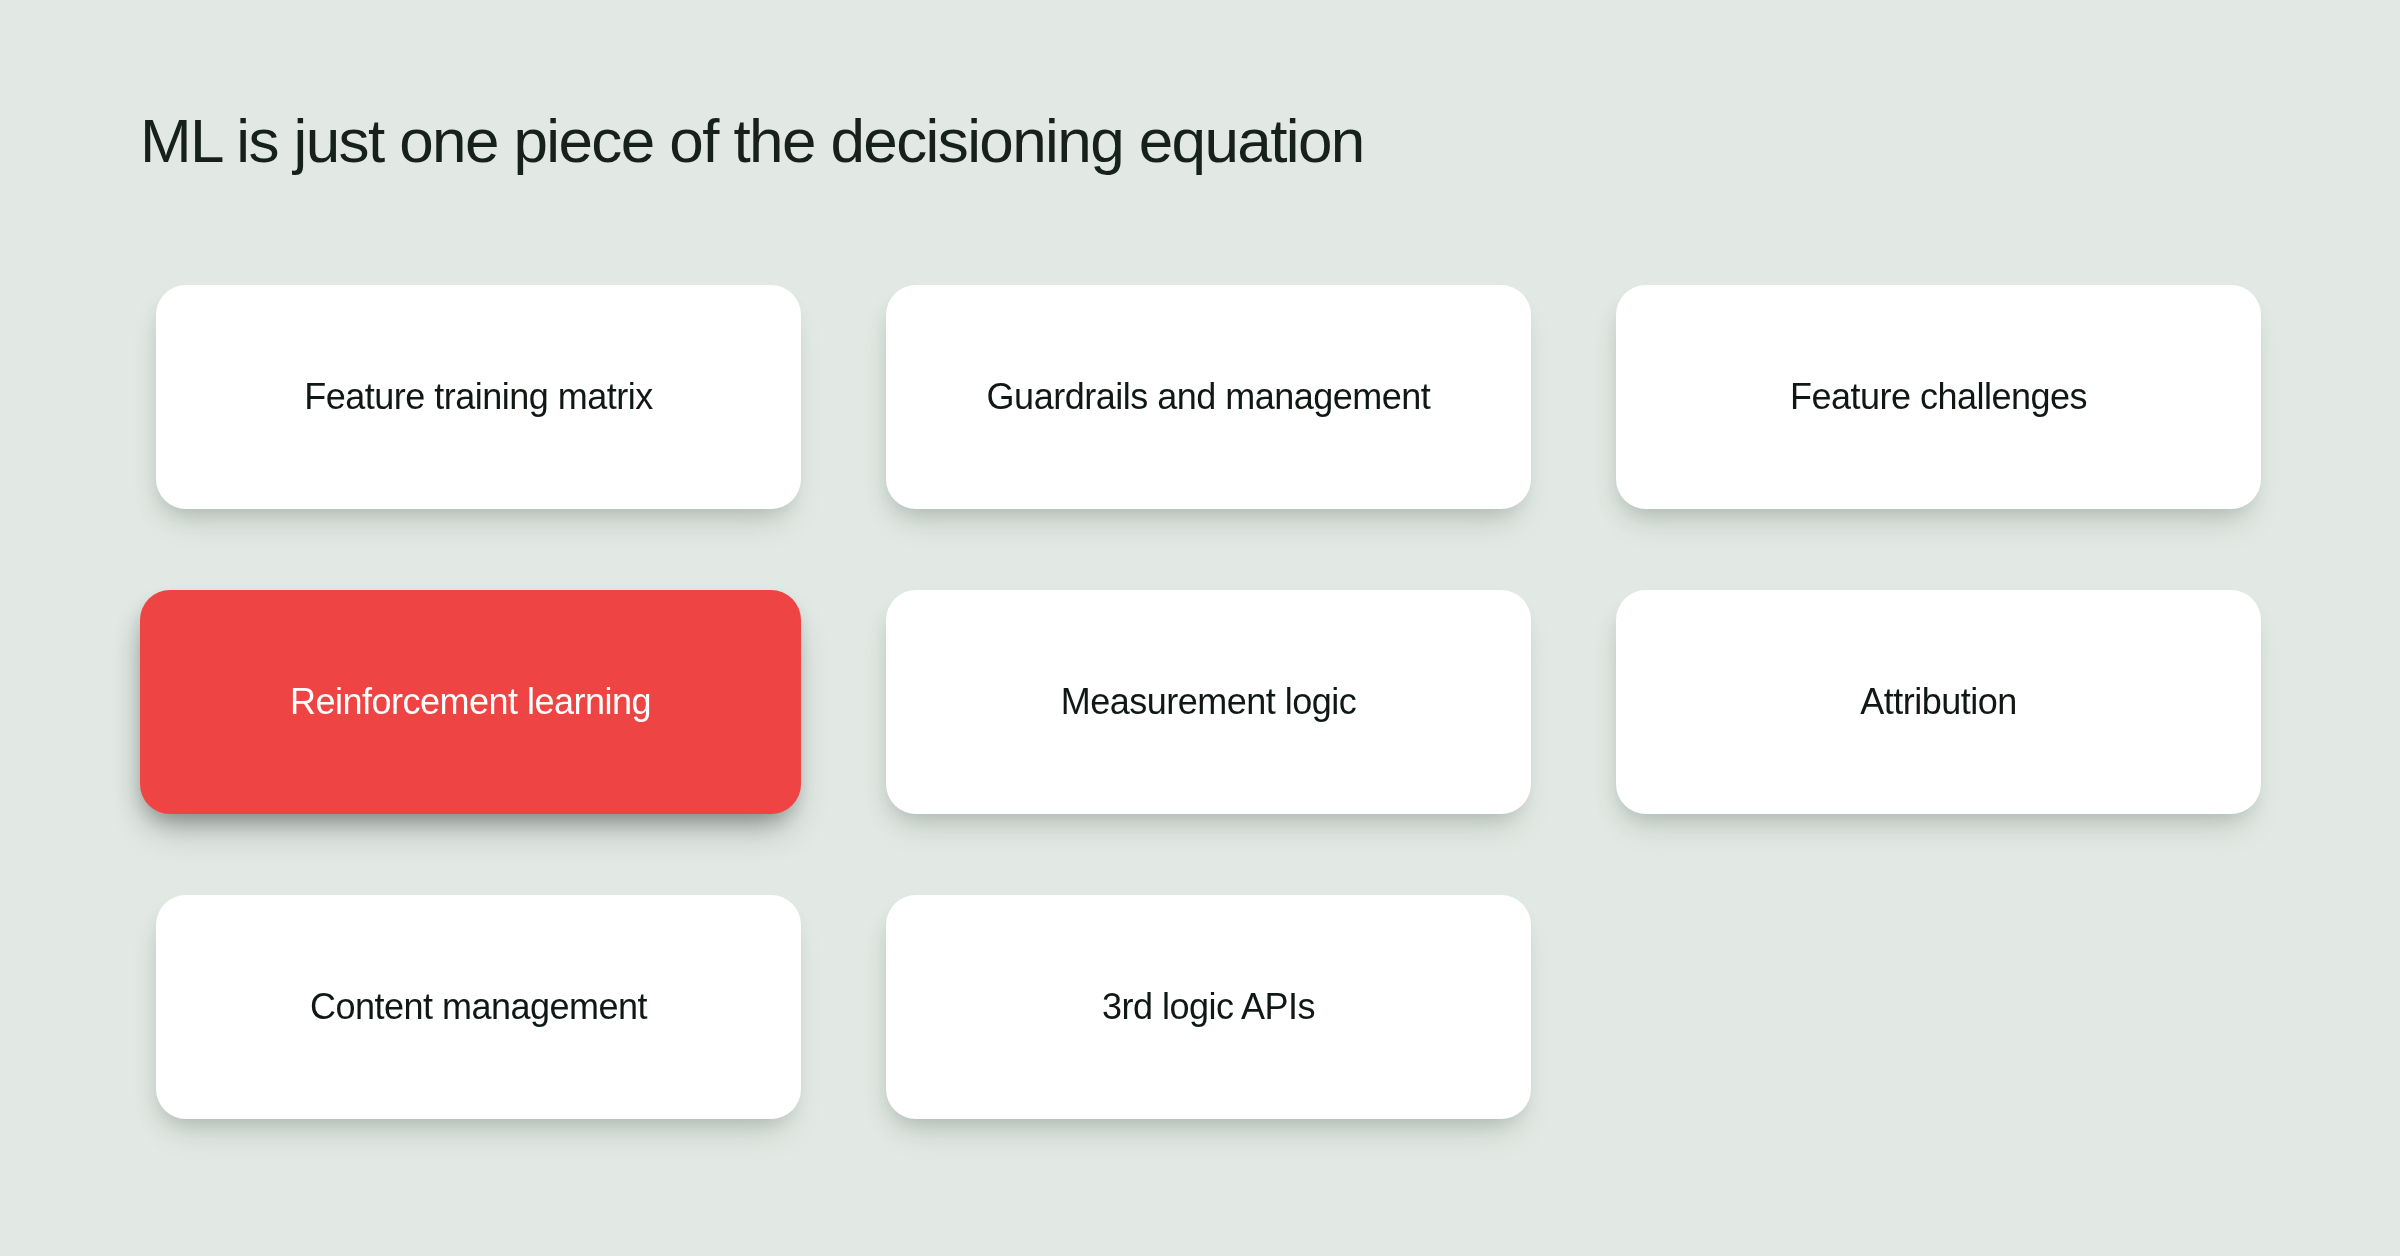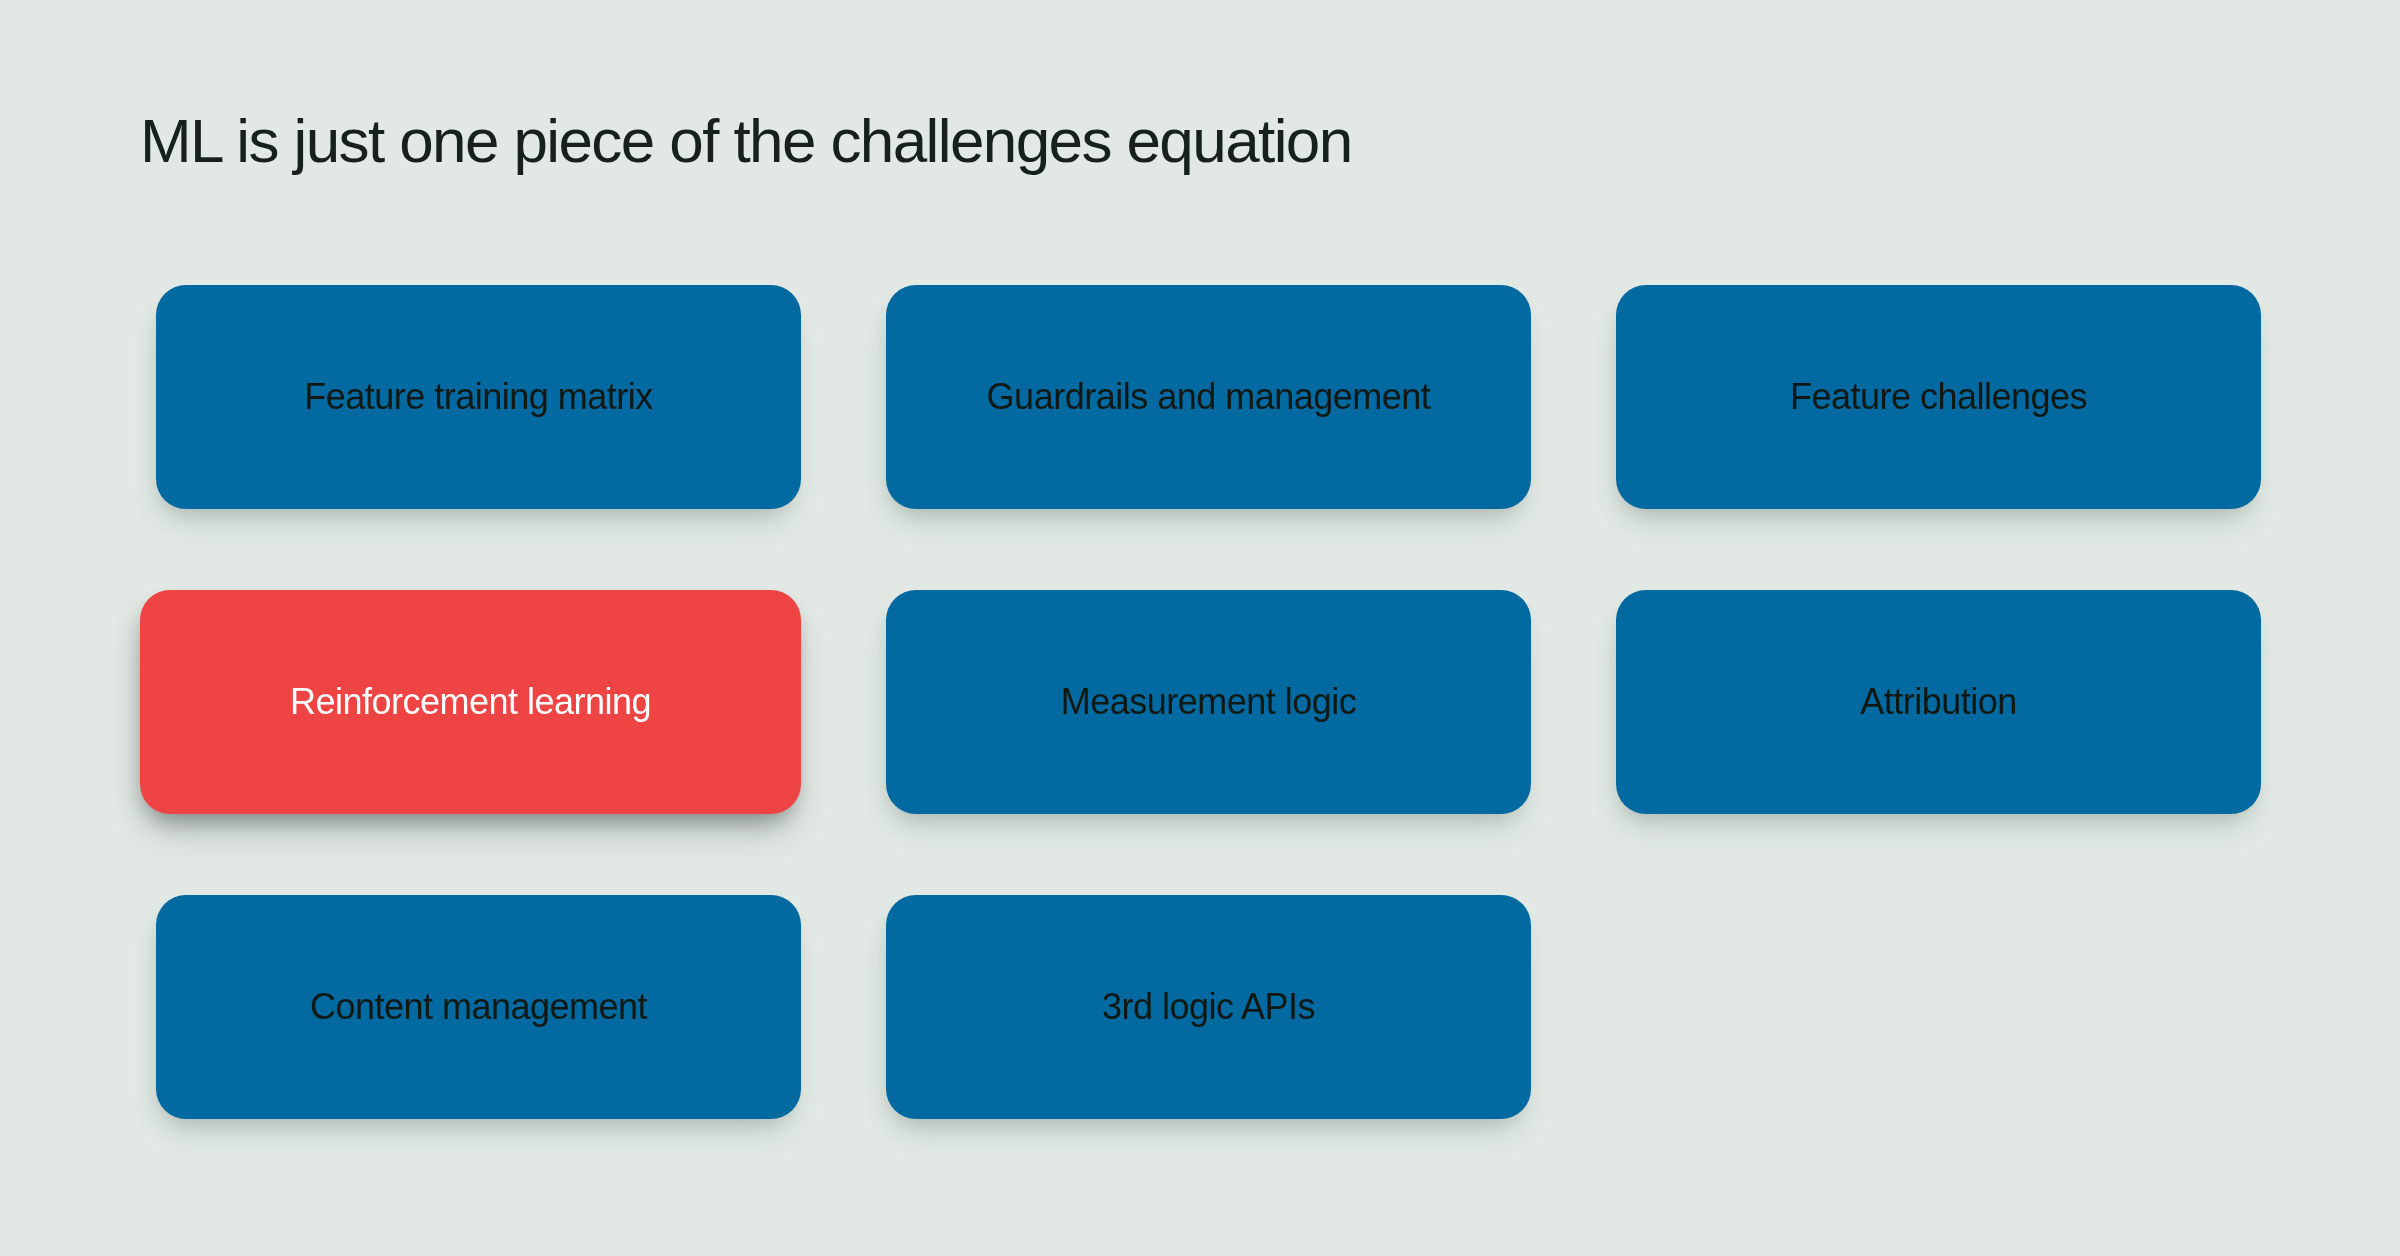--- a/index.html
+++ b/index.html
@@ -56,21 +56,21 @@
     display: flex;
     align-items: center;
     justify-content: center;
     text-align: center;
     padding: 10px 40px;
     position: relative;
     cursor: pointer;
   }
 
   .card.accent {
-    background: #0369a1;
+    background: #ffffff;
     box-shadow:
       0 22px 30px -10px rgba(90, 110, 100, 0.20),
       0 8px 16px -6px rgba(90, 110, 100, 0.14),
       -10px 14px 26px -12px rgba(90, 110, 100, 0.16);
     margin-left: 16px;
   }
 
   .card.dark {
     background: #ef4444;
     box-shadow:
@@ -87,21 +87,21 @@
   }
 
   .card.accent .card-label { color: #101814; }
   .card.dark   .card-label { color: #ffffff; }
 </style>
 </head>
 <body>
 
 <div class="slide">
 
-  <h1 class="page-title">ML is just one piece of the challenges equation</h1>
+  <h1 class="page-title">ML is just one piece of the decisioning equation</h1>
 
   <div class="card-grid">
 
     <div class="card accent">
       <span class="card-label">Feature training matrix</span>
     </div>
 
     <div class="card accent">
       <span class="card-label">Guardrails and management</span>
     </div>

